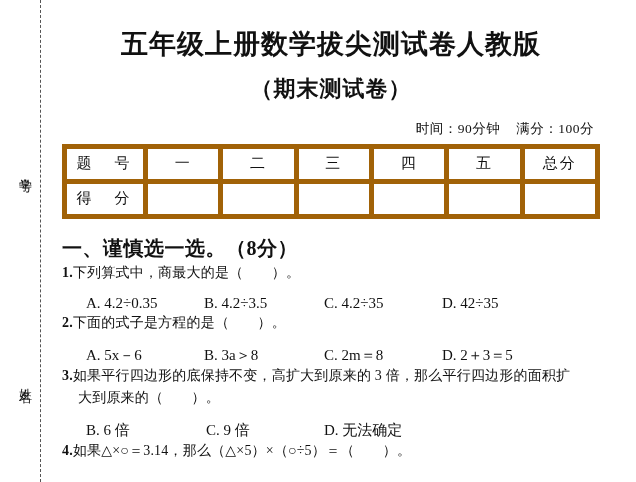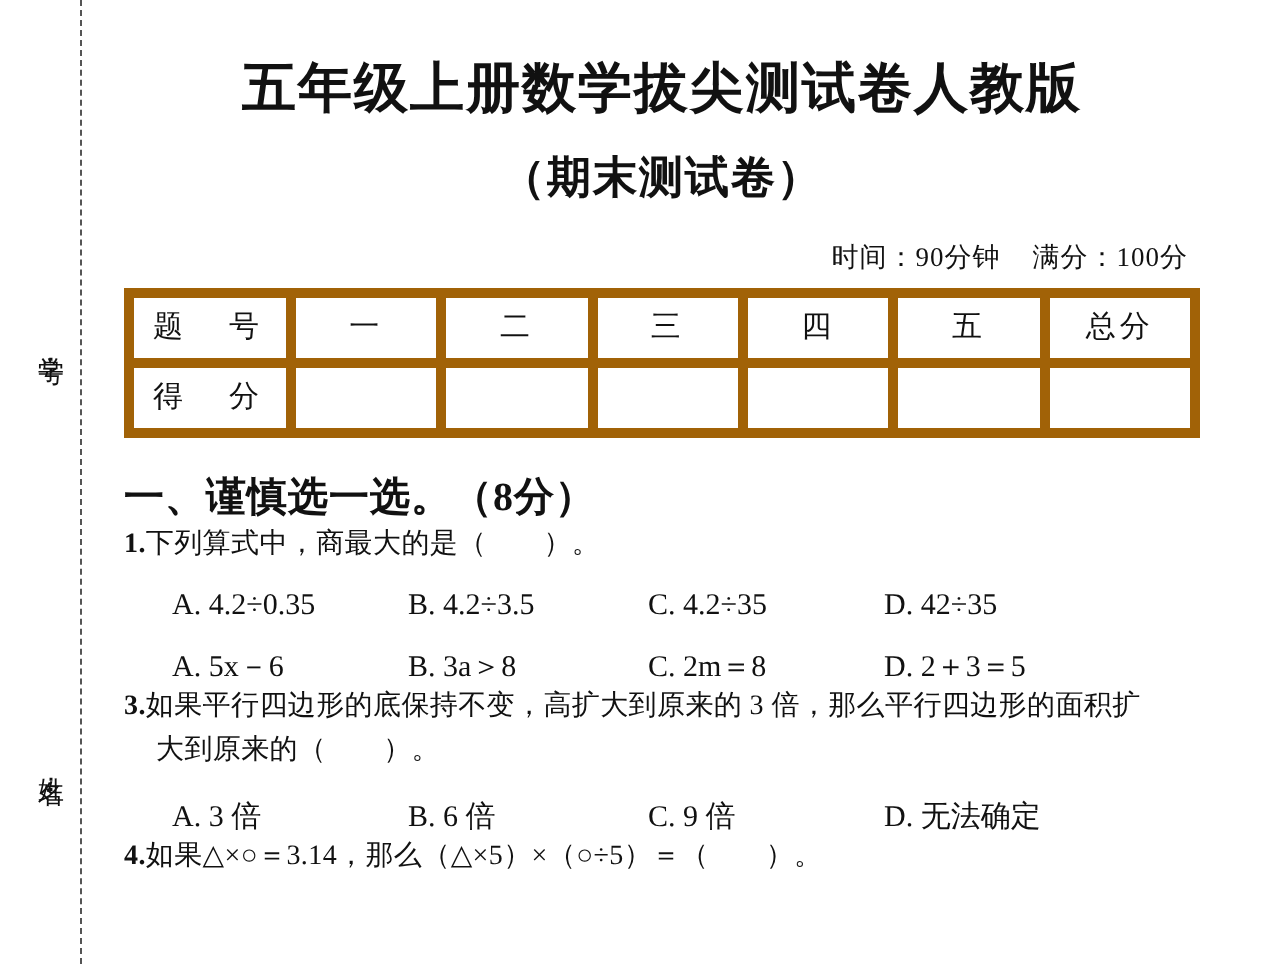--- a/index.html
+++ b/index.html
@@ -175,33 +175,35 @@
     <div class="q">
       <span class="num">1.</span><span>下列算式中，商最大的是（　　）。</span>
     </div>
     <div class="opts">
       <span class="opt opt-a">A. 4.2÷0.35</span>
       <span class="opt opt-b">B. 4.2÷3.5</span>
       <span class="opt opt-c">C. 4.2÷35</span>
       <span class="opt opt-d">D. 42÷35</span>
     </div>
 
+    <div class="q">
+      <span class="num">2.</span><span>下面的式子是方程的是（　　）。</span>
+    </div>
     <div class="opts">
       <span class="opt opt-a italic-part">A. 5x－6</span>
       <span class="opt opt-b">B. 3a＞8</span>
       <span class="opt opt-c">C. 2m＝8</span>
       <span class="opt opt-d">D. 2＋3＝5</span>
     </div>
 
     <div class="q">
       <span class="num">3.</span><span>如果平行四边形的底保持不变，高扩大到原来的 3 倍，那么平行四边形的面积扩</span>
       <div class="q-continue">大到原来的（　　）。</div>
     </div>
     <div class="opts">
-      <span class="opt opt-a">A. 3 倍</span>
       <span class="opt opt-b">B. 6 倍</span>
       <span class="opt opt-c">C. 9 倍</span>
       <span class="opt opt-d">D. 无法确定</span>
     </div>
 
     <div class="q">
       <span class="num">4.</span><span>如果△×○＝3.14，那么（△×5）×（○÷5）＝（　　）。</span>
     </div>
 
   </div>

